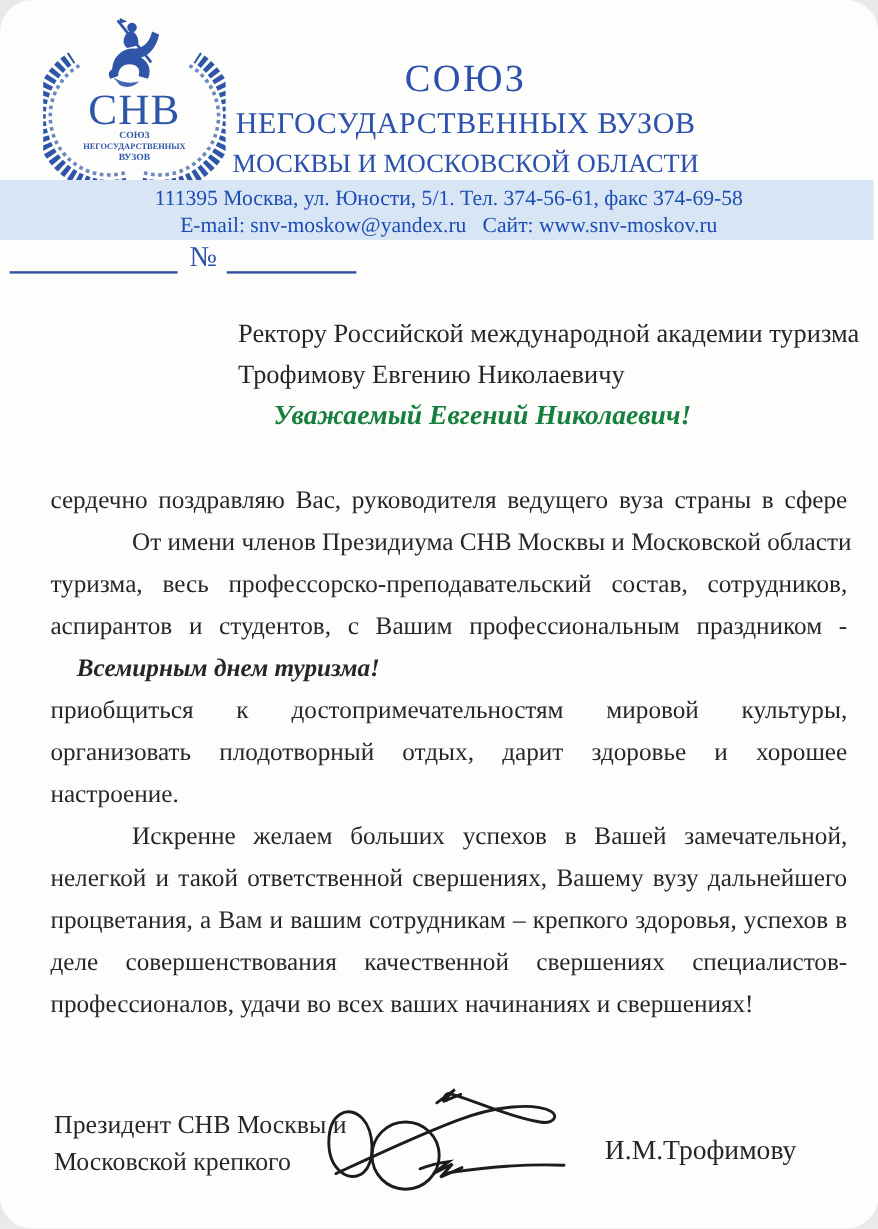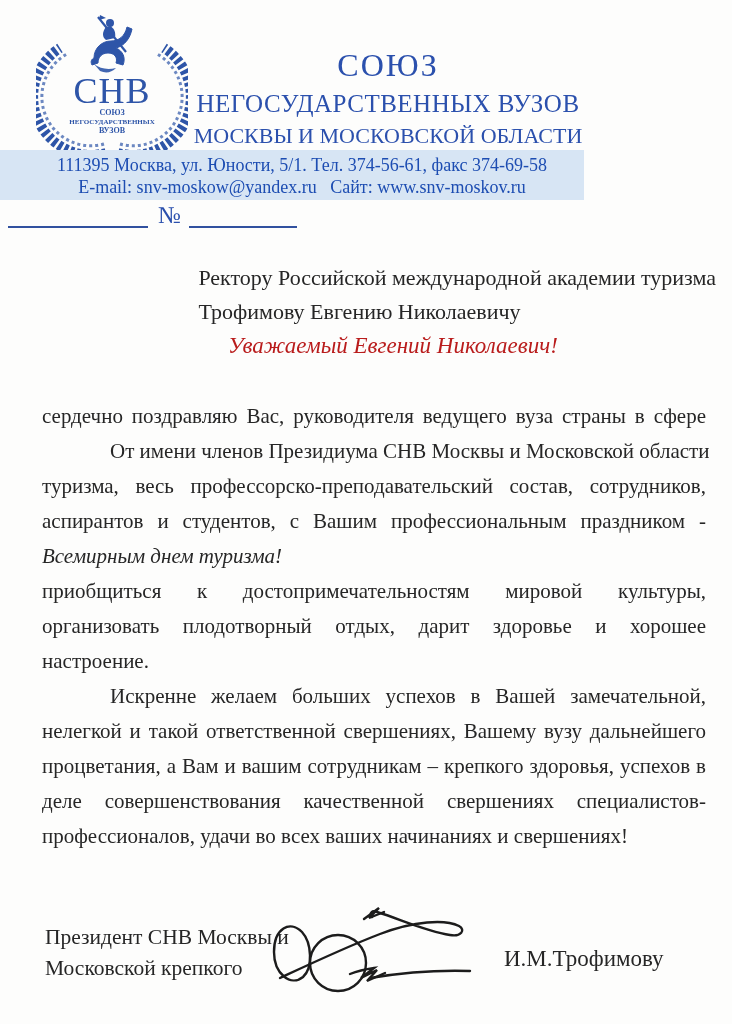--- a/index.html
+++ b/index.html
@@ -1,47 +1,48 @@
 <!DOCTYPE html>
 <html><head>
 <meta charset="utf-8">
 <style>
   html,body { margin:0; padding:0; background:#e9e9e9; }
   .page {
     position:relative; width:732px; height:1024px; margin:0 auto;
     background:#fdfdfc; overflow:hidden;
     font-family:"Liberation Serif","DejaVu Serif",serif;
     color:#262626;
+    border-radius:27px;
   }
   
   .logo { position:absolute; left:36px; top:10px; }
   .titles { position:absolute; left:60px; top:48px; width:656px; text-align:center; color:#2b50ad; }
   .t1 { font-size:32px; line-height:34px; letter-spacing:2px; }
   .t2 { font-size:25px; line-height:28px; margin-top:8px; letter-spacing:0.5px; }
   .t3 { font-size:22px; line-height:24px; margin-top:6px; }
   .band {
-    position:absolute; left:0; top:150px; width:584px; height:50px; box-sizing:border-box;
+    position:absolute; left:0; top:150px; width:728px; height:50px; box-sizing:border-box;
     background:#d7e5f4; color:#1d4db2; font-size:18px; line-height:22px;
     padding-top:4px; padding-left:20px; text-align:center;
   }
   .band-line { white-space:pre; }
   .refline { position:absolute; left:8px; top:202px; height:26px; }
   .blank { display:inline-block; height:22px; border-bottom:2px solid #31519f; vertical-align:bottom; }
   .b1 { width:140px; }
   .b2 { width:108px; }
   .num { color:#2b50ad; font-size:24px; margin:0 8px 0 10px; vertical-align:bottom; line-height:26px; }
   
   .recipient { position:absolute; top:261px; right:16px; text-align:left; font-size:22px; line-height:34px; }
-  .salutation { position:absolute; top:333px; left:228px; font-size:23px; font-weight:normal; font-style:italic; color:#b91c1c; }
+  .salutation { position:absolute; top:333px; left:228px; font-size:23px; font-weight:bold; font-style:italic; color:#15803d; }
   
   .letter-body { position:absolute; top:399px; left:42px; width:664px; font-size:21px; }
   .tl { text-align:justify; text-align-last:justify; white-space:nowrap; height:35px; line-height:35px; }
   .tl.first { text-indent:68px; }
   .tl.last { text-align-last:left; }
-  .bold-line { font-weight:normal; font-style:italic; height:35px; line-height:35px; }
+  .bold-line { font-weight:bold; font-style:italic; height:35px; line-height:35px;margin-left:22px; }
   
   .sig-title { position:absolute; top:922px; left:45px; font-size:21.5px; line-height:31px; }
   .sig-name { position:absolute; top:946px; left:504px; font-size:23px; }
   .sig-svg { position:absolute; top:890px; left:264px; }
 </style>
 </head>
 <body>
 
 <div class="page">
 

